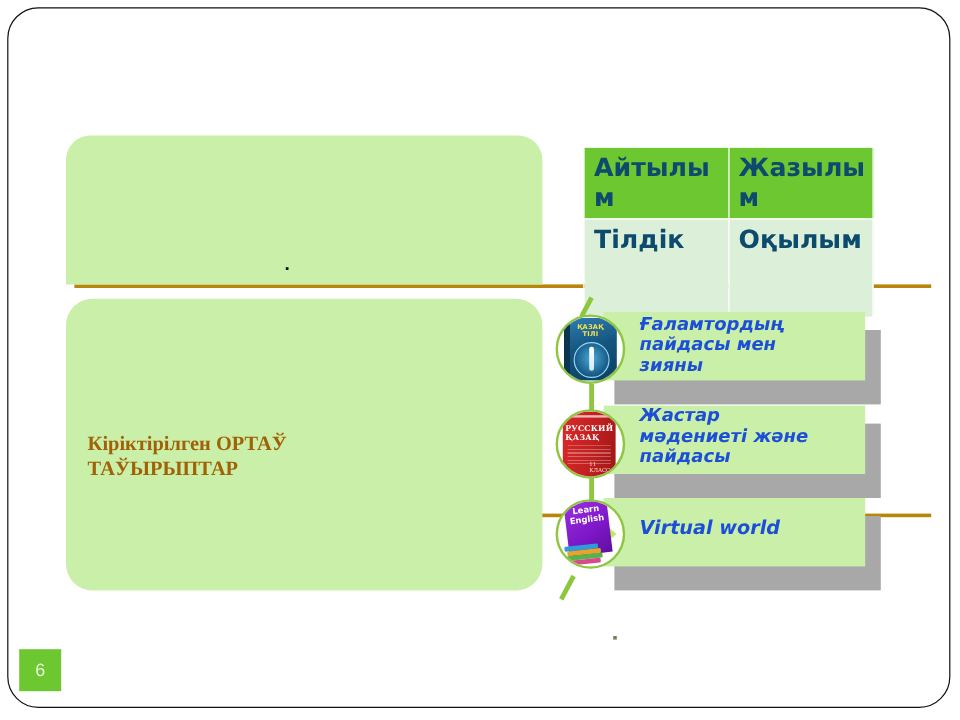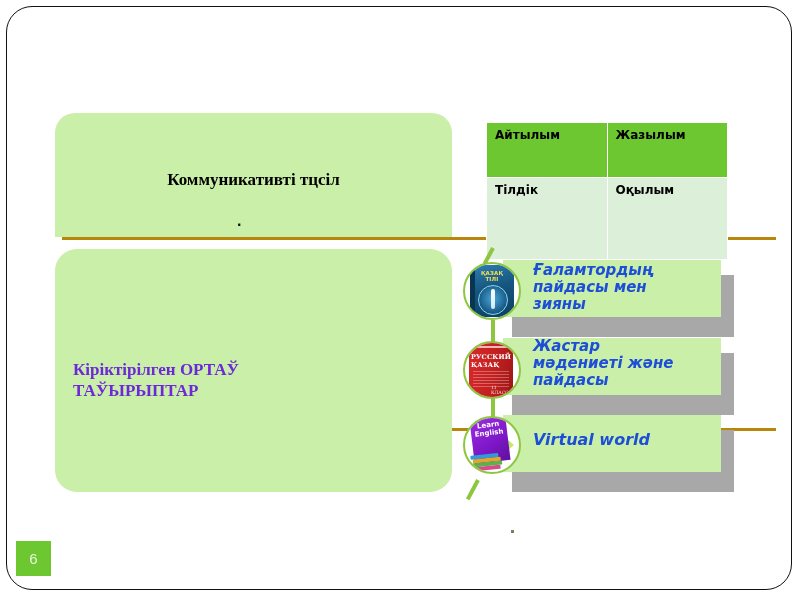--- a/index.html
+++ b/index.html
@@ -101,42 +101,42 @@
   .panel-bottom-label {
     position: absolute;
     left: 18px;
     top: 110px;
     width: 360px;
     text-align: left;
     font-family: "Liberation Serif", serif;
     font-weight: bold;
     font-size: 17px;
     line-height: 1.25;
-    color: #6d28d9;
+    color: #a16207;
     white-space: pre-line;
   }
 
   
   .skills-table {
     position: absolute;
     left: 486px;
     top: 122px;
     width: 242px;
     border-collapse: collapse;
     table-layout: fixed;
   }
   .skills-table td {
     border: 1px solid #ffffff;
     vertical-align: top;
     padding: 5px 6px 4px 8px;
     font-family: "DejaVu Sans", sans-serif;
     font-weight: bold;
-    font-size: 12px;
+    font-size: 21px;
     line-height: 1.18;
-    color: #000000;
+    color: #0c4a6e;
     word-wrap: break-word;
   }
   .skills-table tr.head td {
     background: #6cc731;
     height: 45px;
   }
   .skills-table tr.body td {
     background: #dcefd9;
     height: 72px;
   }
@@ -358,21 +358,20 @@
 
 <div class="slide">
 
   <div class="slide-border"></div>
 
 
   <div class="gold-line l1"></div>
   <div class="gold-line l2"></div>
 
   <div class="panel panel-top">
-    <div class="panel-top-label">Коммуникативті тцсіл</div>
     <div class="panel-top-dot">.</div>
   </div>
 
   <div class="panel panel-bottom">
     <div class="panel-bottom-label">Кіріктірілген ОРТАЎ
 ТАЎЫРЫПТАР</div>
   </div>
 
   <table class="skills-table">
     <tbody>

